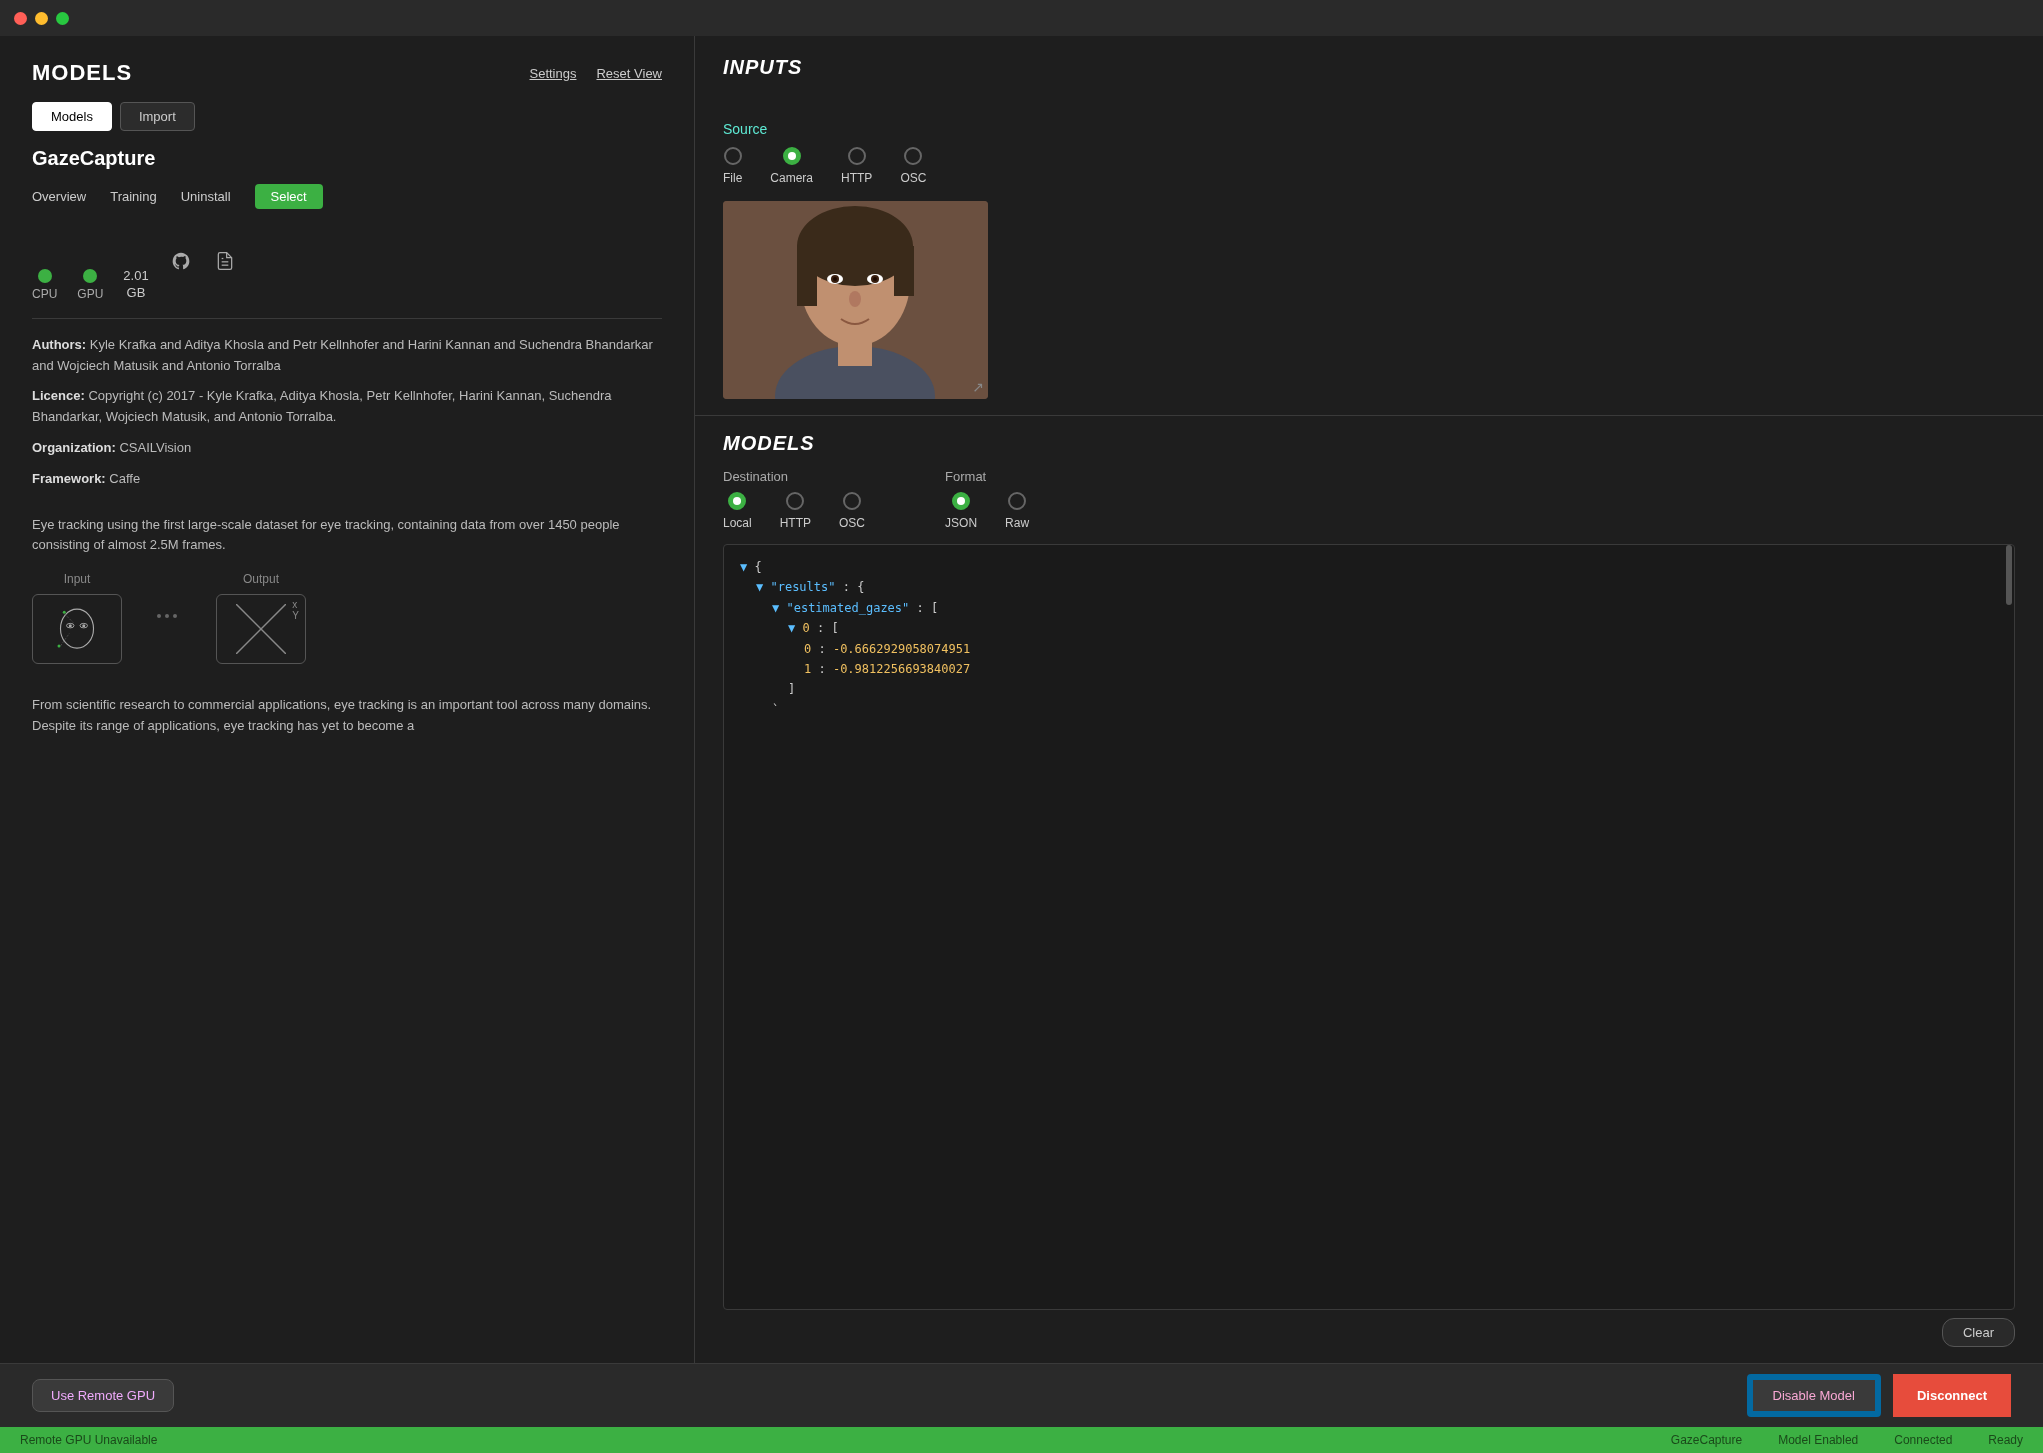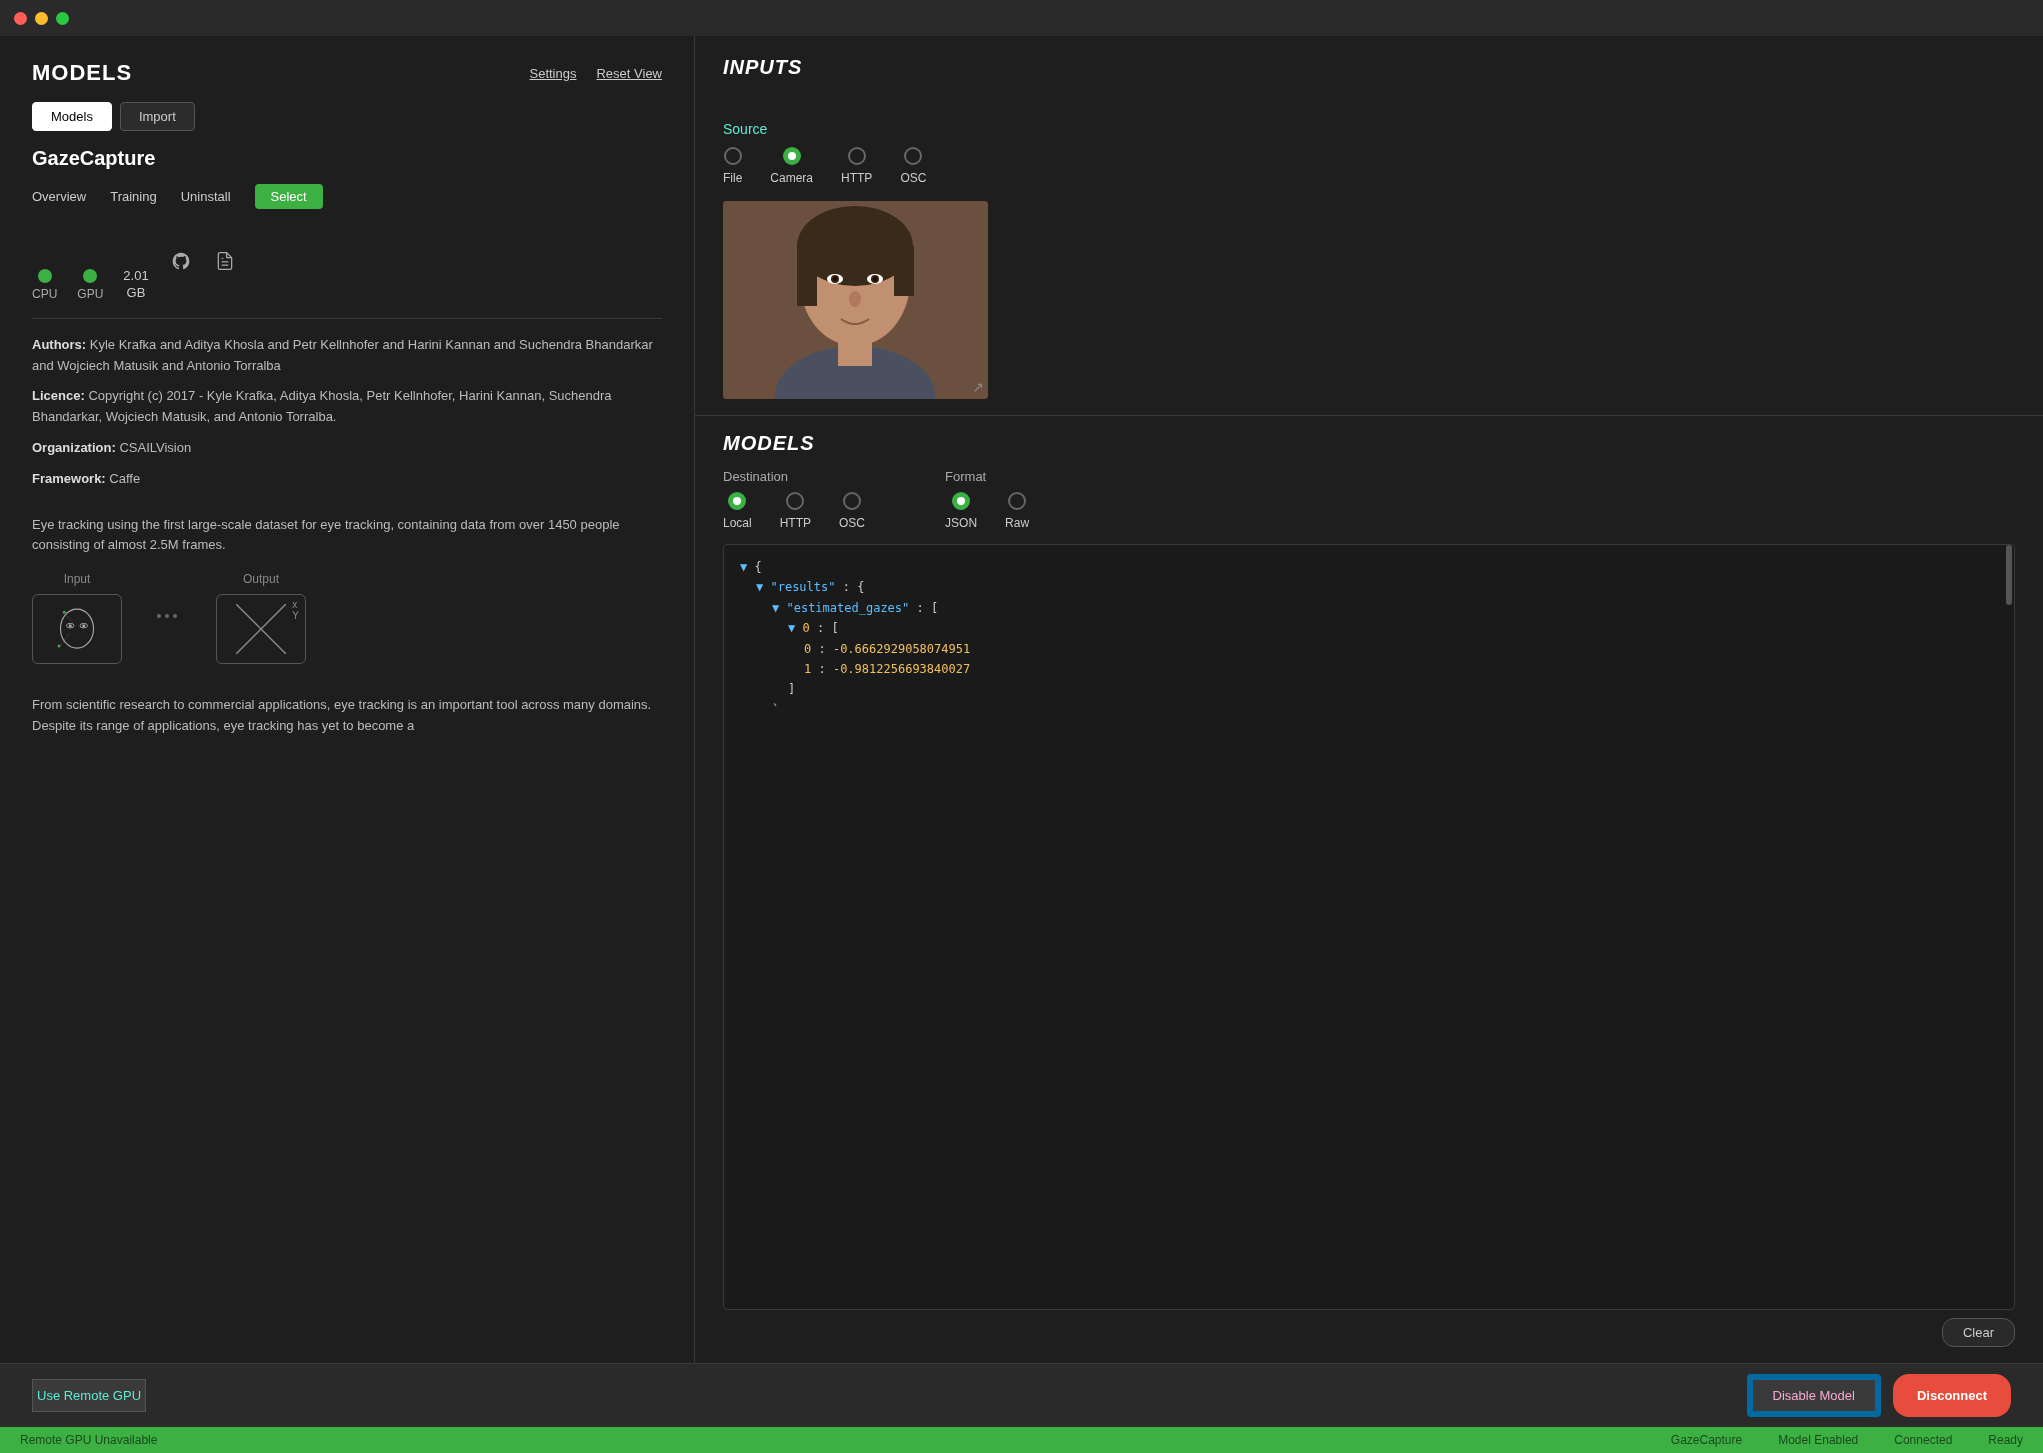--- a/index.html
+++ b/index.html
@@ -405,23 +405,23 @@
       padding: 10px 32px;
       display: flex;
       align-items: center;
       justify-content: space-between;
       flex-shrink: 0;
     }
 
     .use-remote-btn {
       background: #3a3a3a;
       border: 1px solid #555;
-      color: #5eead4;
-      padding: 8px 4px;
-      border-radius: 0;
+      color: #f0abfc;
+      padding: 8px 18px;
+      border-radius: 8px;
       cursor: pointer;
       font-size: 13px;
     }
 
     .bottom-right-btns {
       display: flex;
       gap: 12px;
     }
 
     .disable-btn {
@@ -432,21 +432,21 @@
       border-radius: 4px;
       cursor: pointer;
       font-size: 13px;
     }
 
     .disconnect-btn {
       background: #e74c3c;
       border: none;
       color: #fff;
       padding: 8px 24px;
-      border-radius: 16px;
+      border-radius: 0;
       cursor: pointer;
       font-size: 13px;
       font-weight: 600;
     }
 
     
     .status-bar {
       background: #3cb043;
       padding: 6px 20px;
       display: flex;

